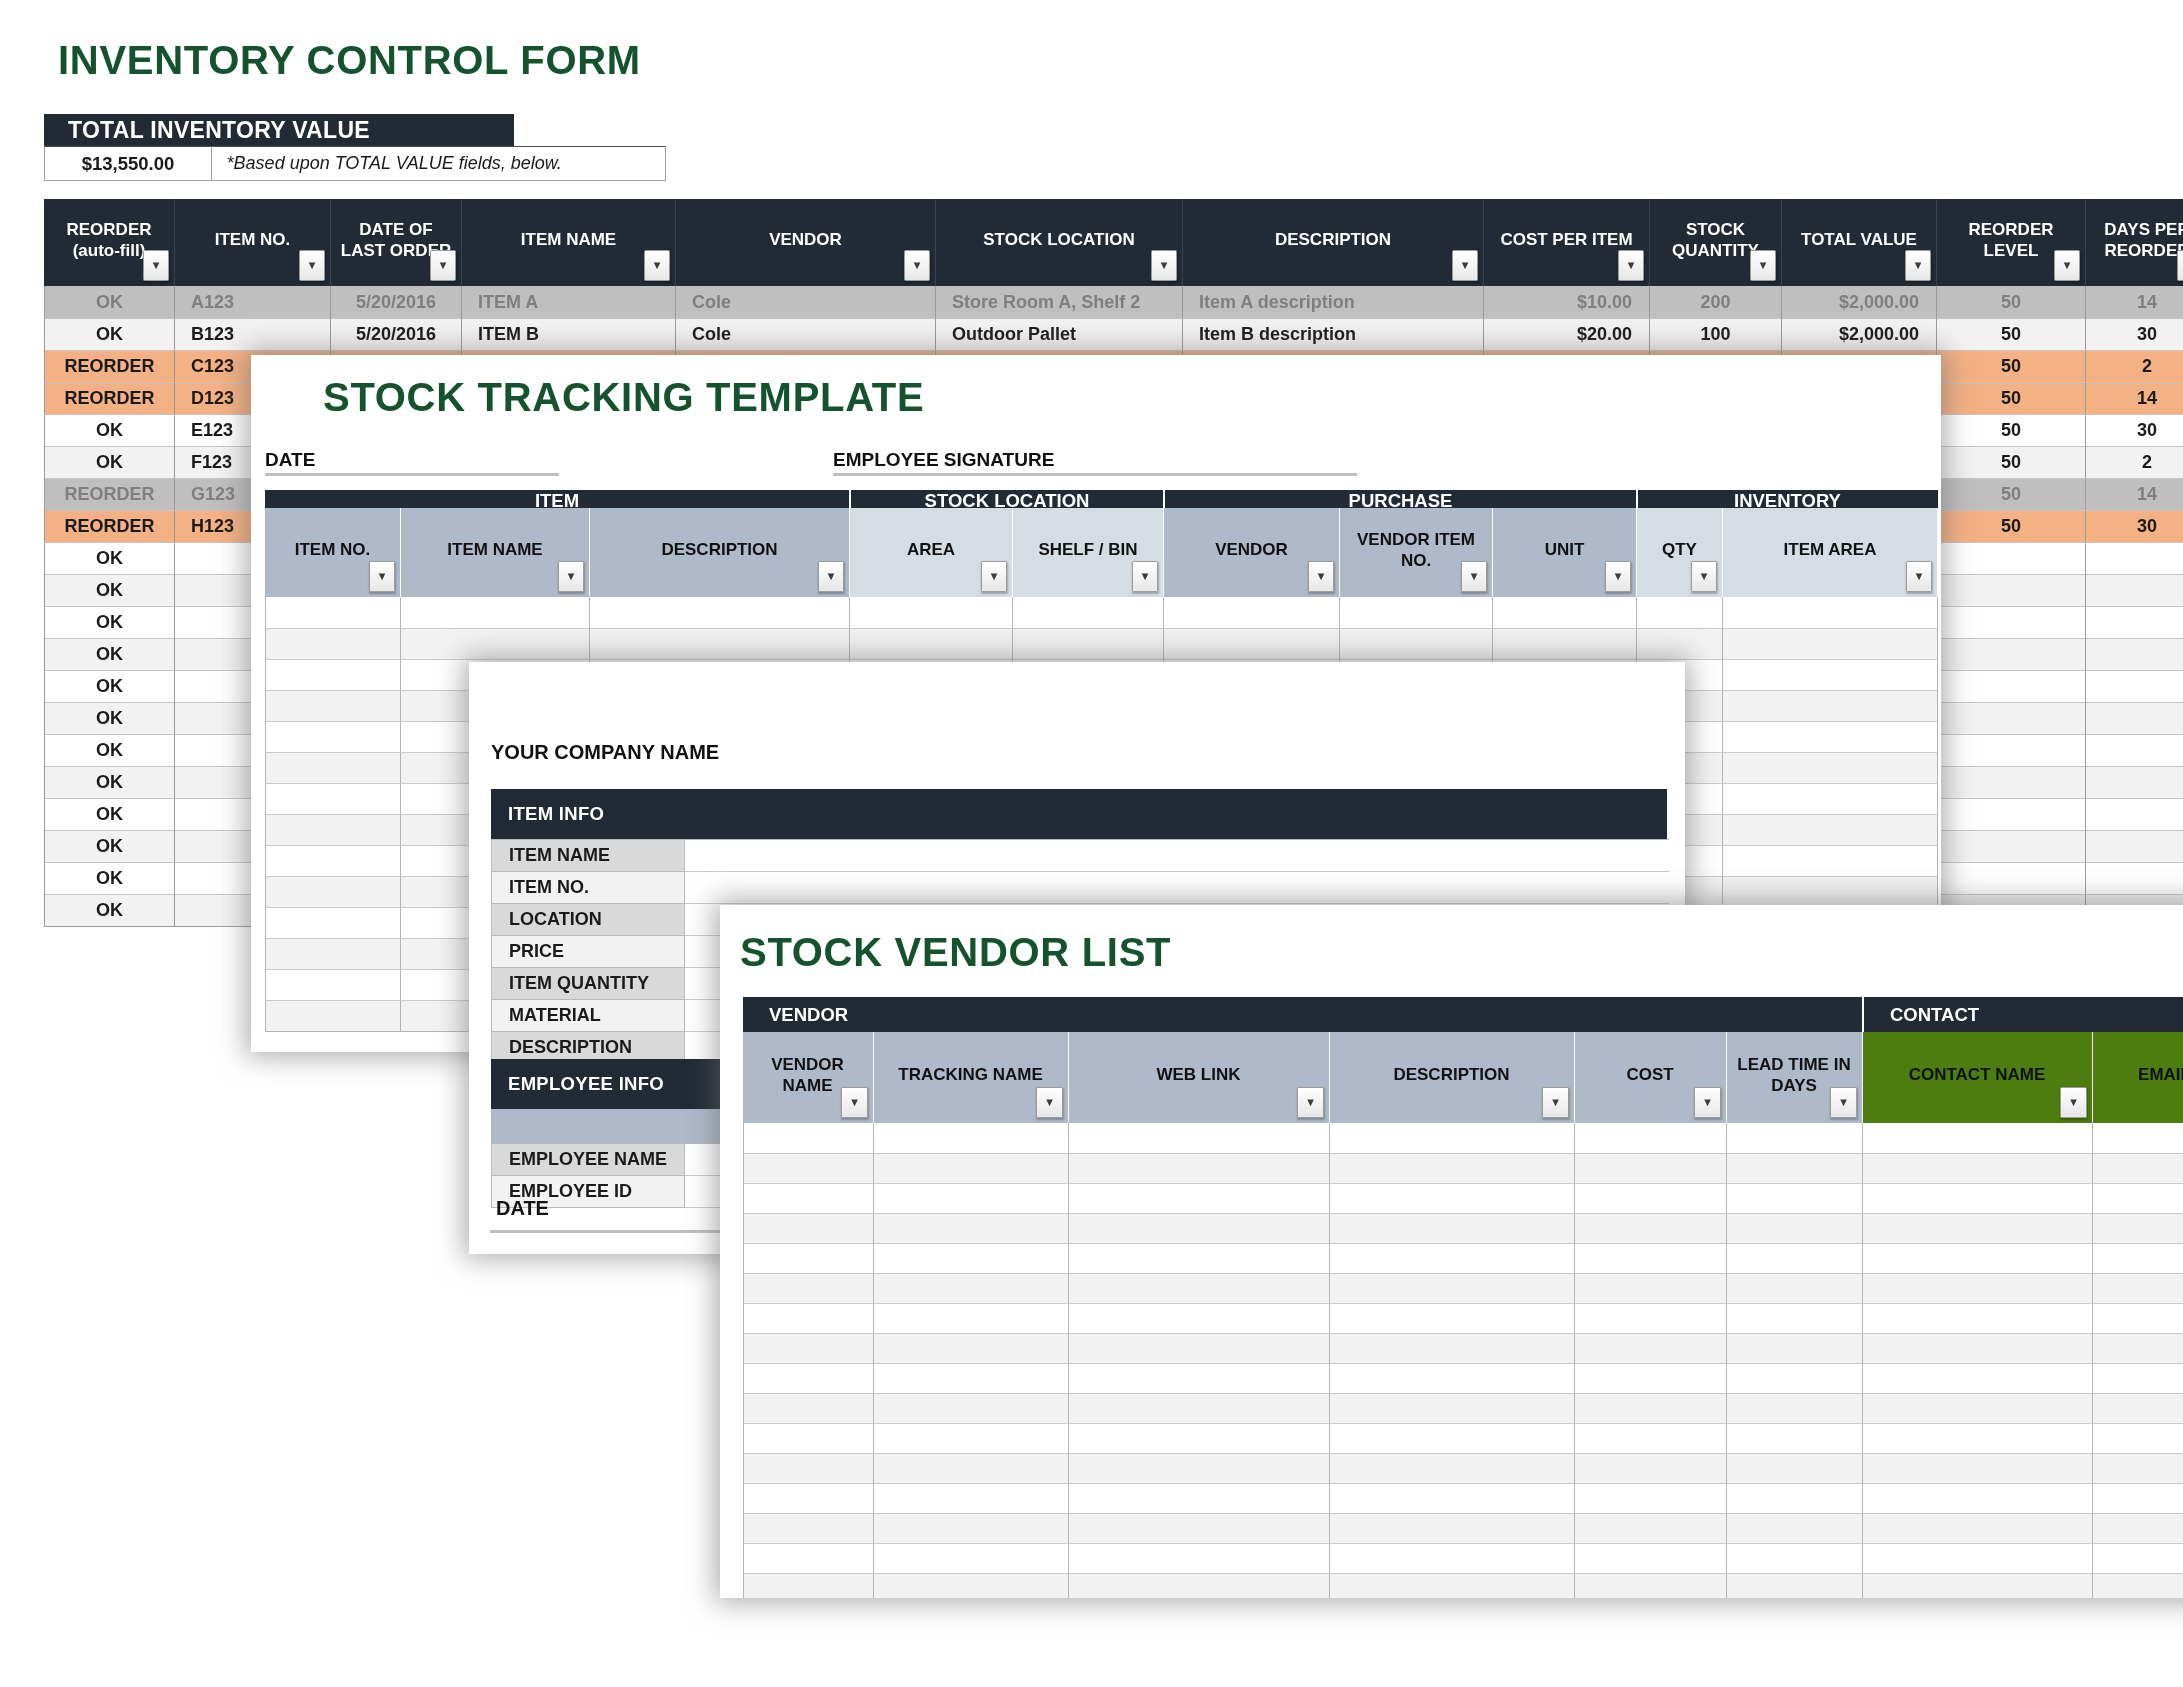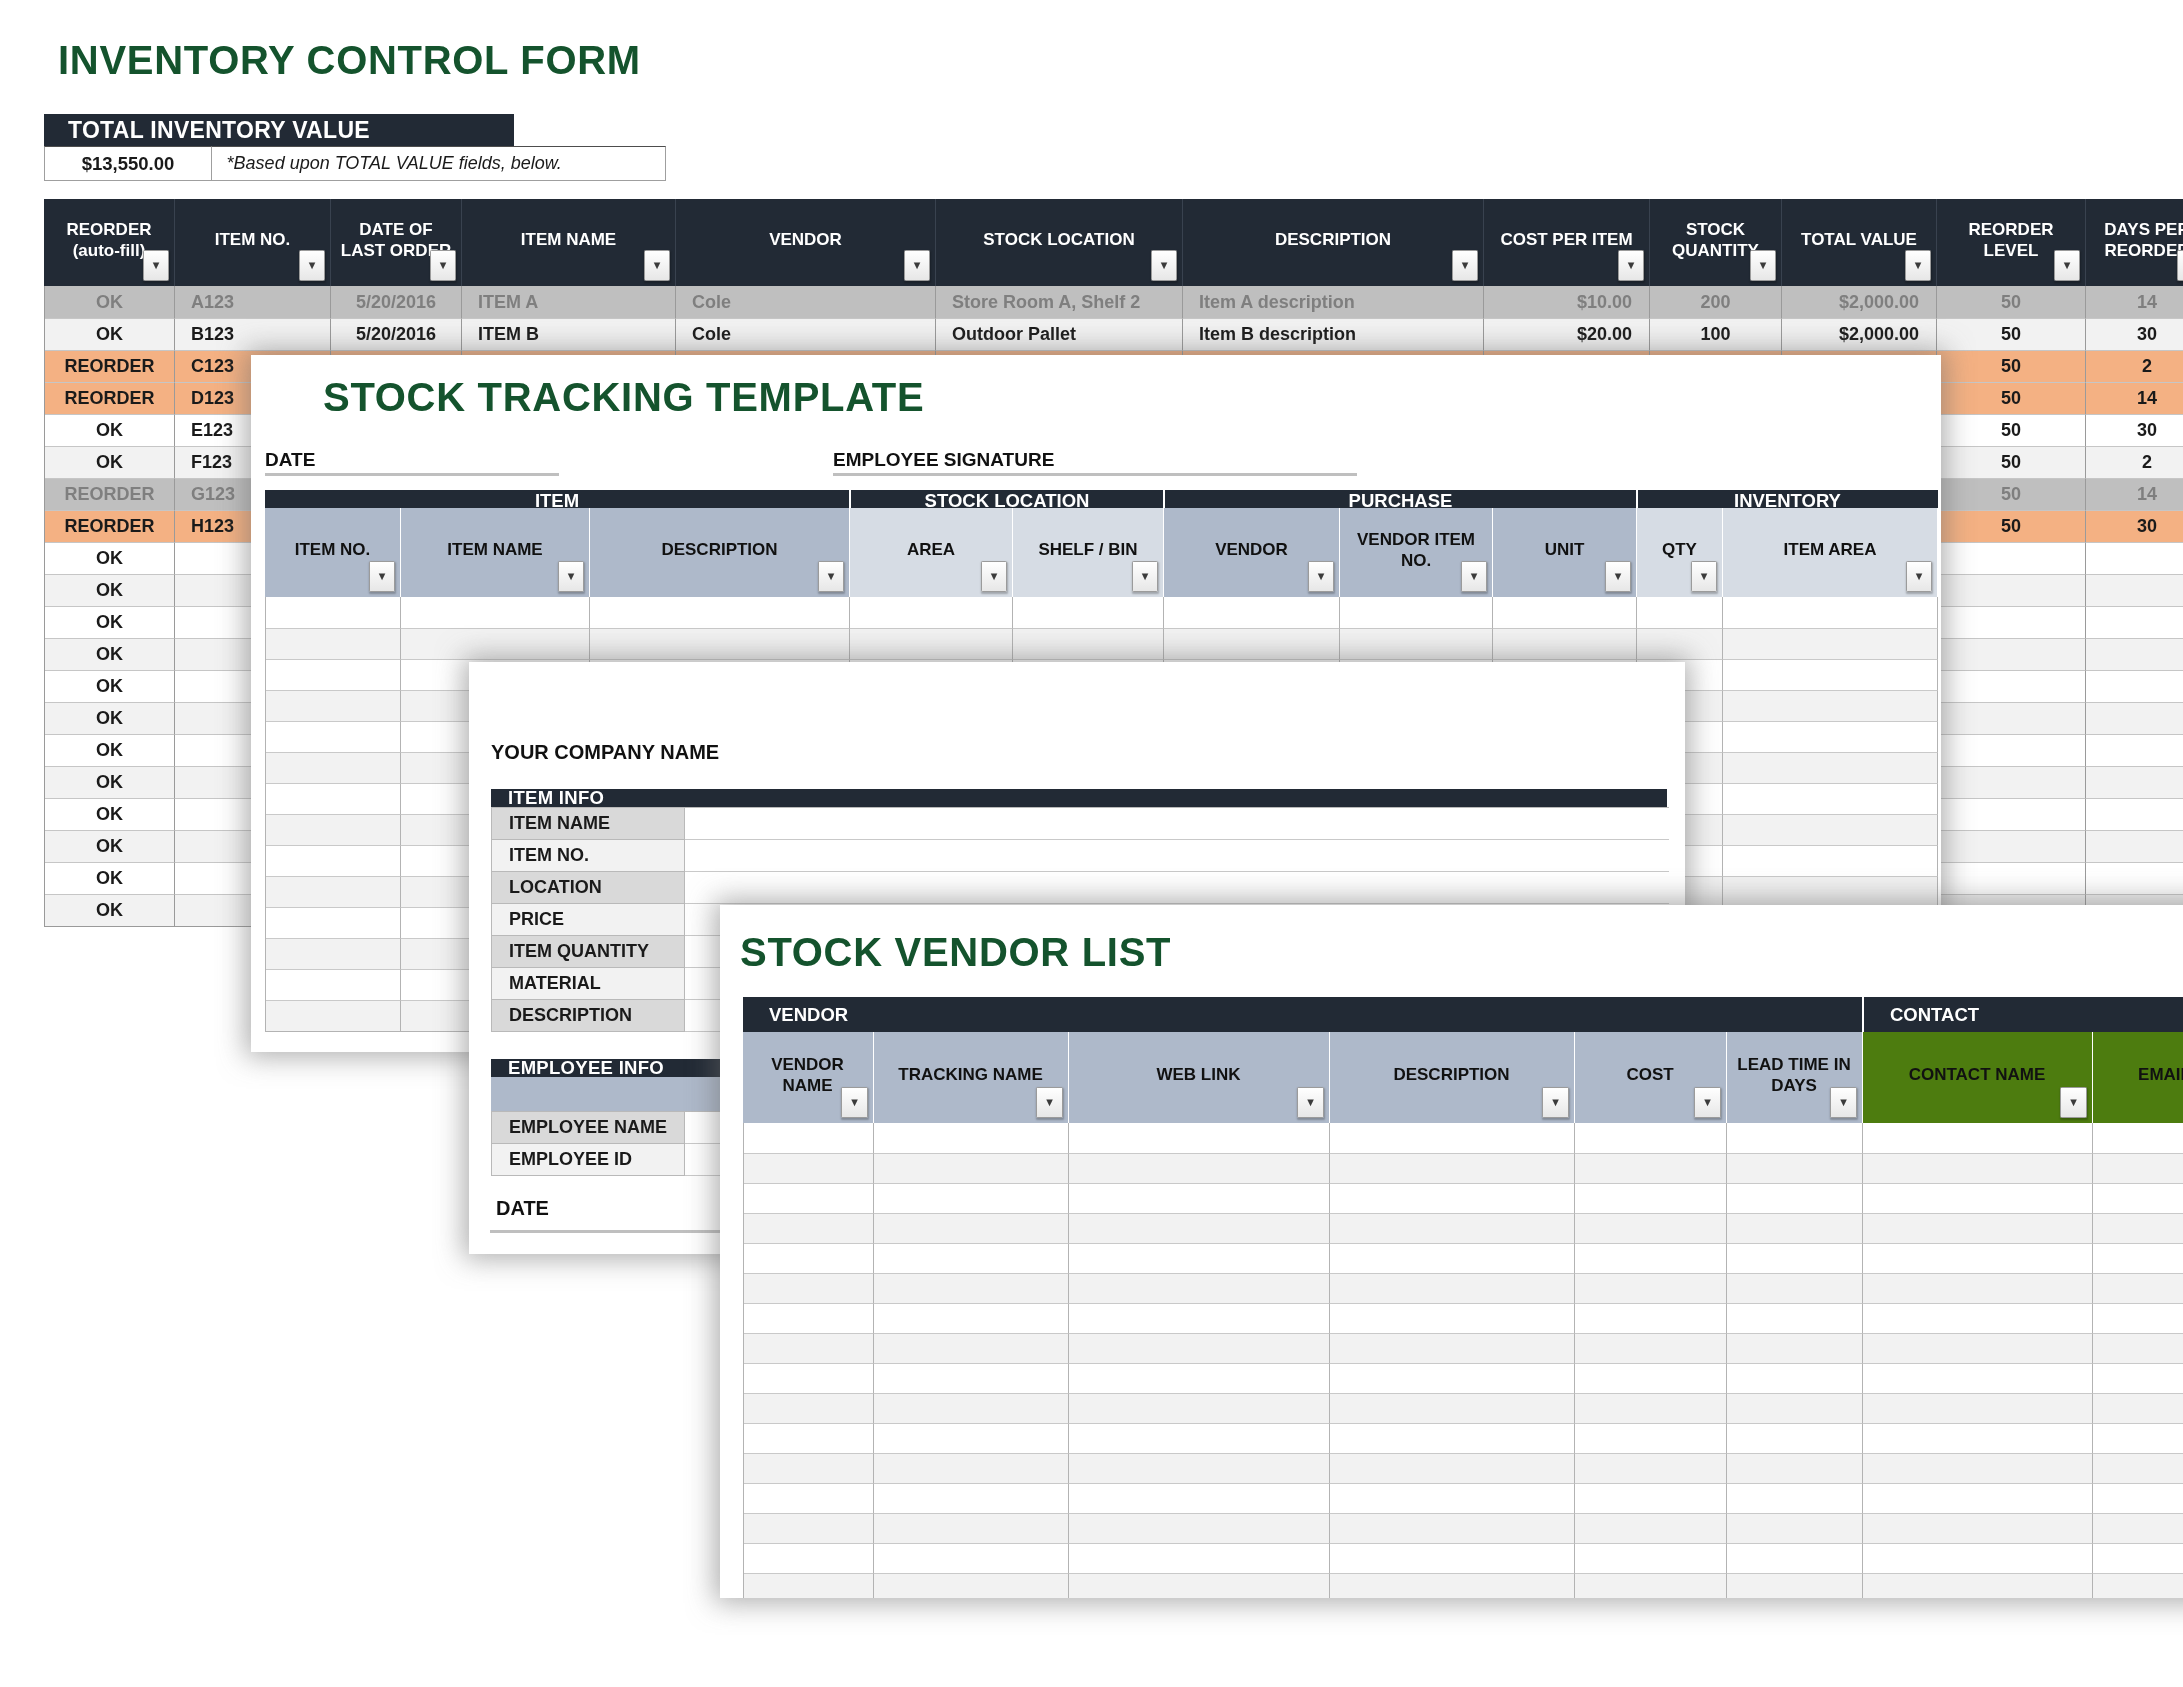--- a/index.html
+++ b/index.html
@@ -68,21 +68,21 @@
   .trk-sub .hcell:nth-child(-n+3),.trk-sub .hcell:nth-child(6),.trk-sub .hcell:nth-child(7),.trk-sub .hcell:nth-child(8){background:#aeb9ca;}
   .trk-sub .hcell:nth-child(4),.trk-sub .hcell:nth-child(5),.trk-sub .hcell:nth-child(9),.trk-sub .hcell:nth-child(10){background:#d6dce4;}
   .trk-row{height:31px;background:#fff;}
   #trk-rows .trk-row:nth-child(even){background:#f2f2f2;}
   #trk-rows{border-left:0.7px solid #b3b3b3;border-bottom:0.7px solid #b3b3b3;box-sizing:border-box;}
   .ec{border-right:0.7px solid #b3b3b3;border-top:0.7px solid #c9c9c9;box-sizing:border-box;}
   .trk-row:first-child .ec{border-top:none;}
 
   
   #item-card{left:469px;top:662px;width:1216px;height:592px;z-index:3;}
-  .it-band{width:1176px;height:18px;display:flex;align-items:center;padding-left:17px;box-sizing:border-box;
+  .it-band{width:1176px;height:50px;display:flex;align-items:center;padding-left:17px;box-sizing:border-box;
     font-size:18.5px;font-weight:bold;letter-spacing:0.3px;}
   .it-row{display:grid;grid-template-columns:193px 984px;height:32px;}
   .it-label{background:#d9d9d9;display:flex;align-items:center;padding-left:17px;box-sizing:border-box;
     font-size:18px;font-weight:bold;border-bottom:0.7px solid #b9b9b9;border-right:0.7px solid #b9b9b9;}
   .it-rows .it-row:nth-child(even) .it-label{background:#f2f2f2;}
   .it-value{background:#ffffff;border-bottom:0.7px solid #c9c9c9;}
   .it-blue{width:1176px;height:34px;background:#aeb9ca;}
   .it-rows{border-top:0.7px solid #b9b9b9;border-left:0.7px solid #b9b9b9;box-sizing:border-box;}
 
   

